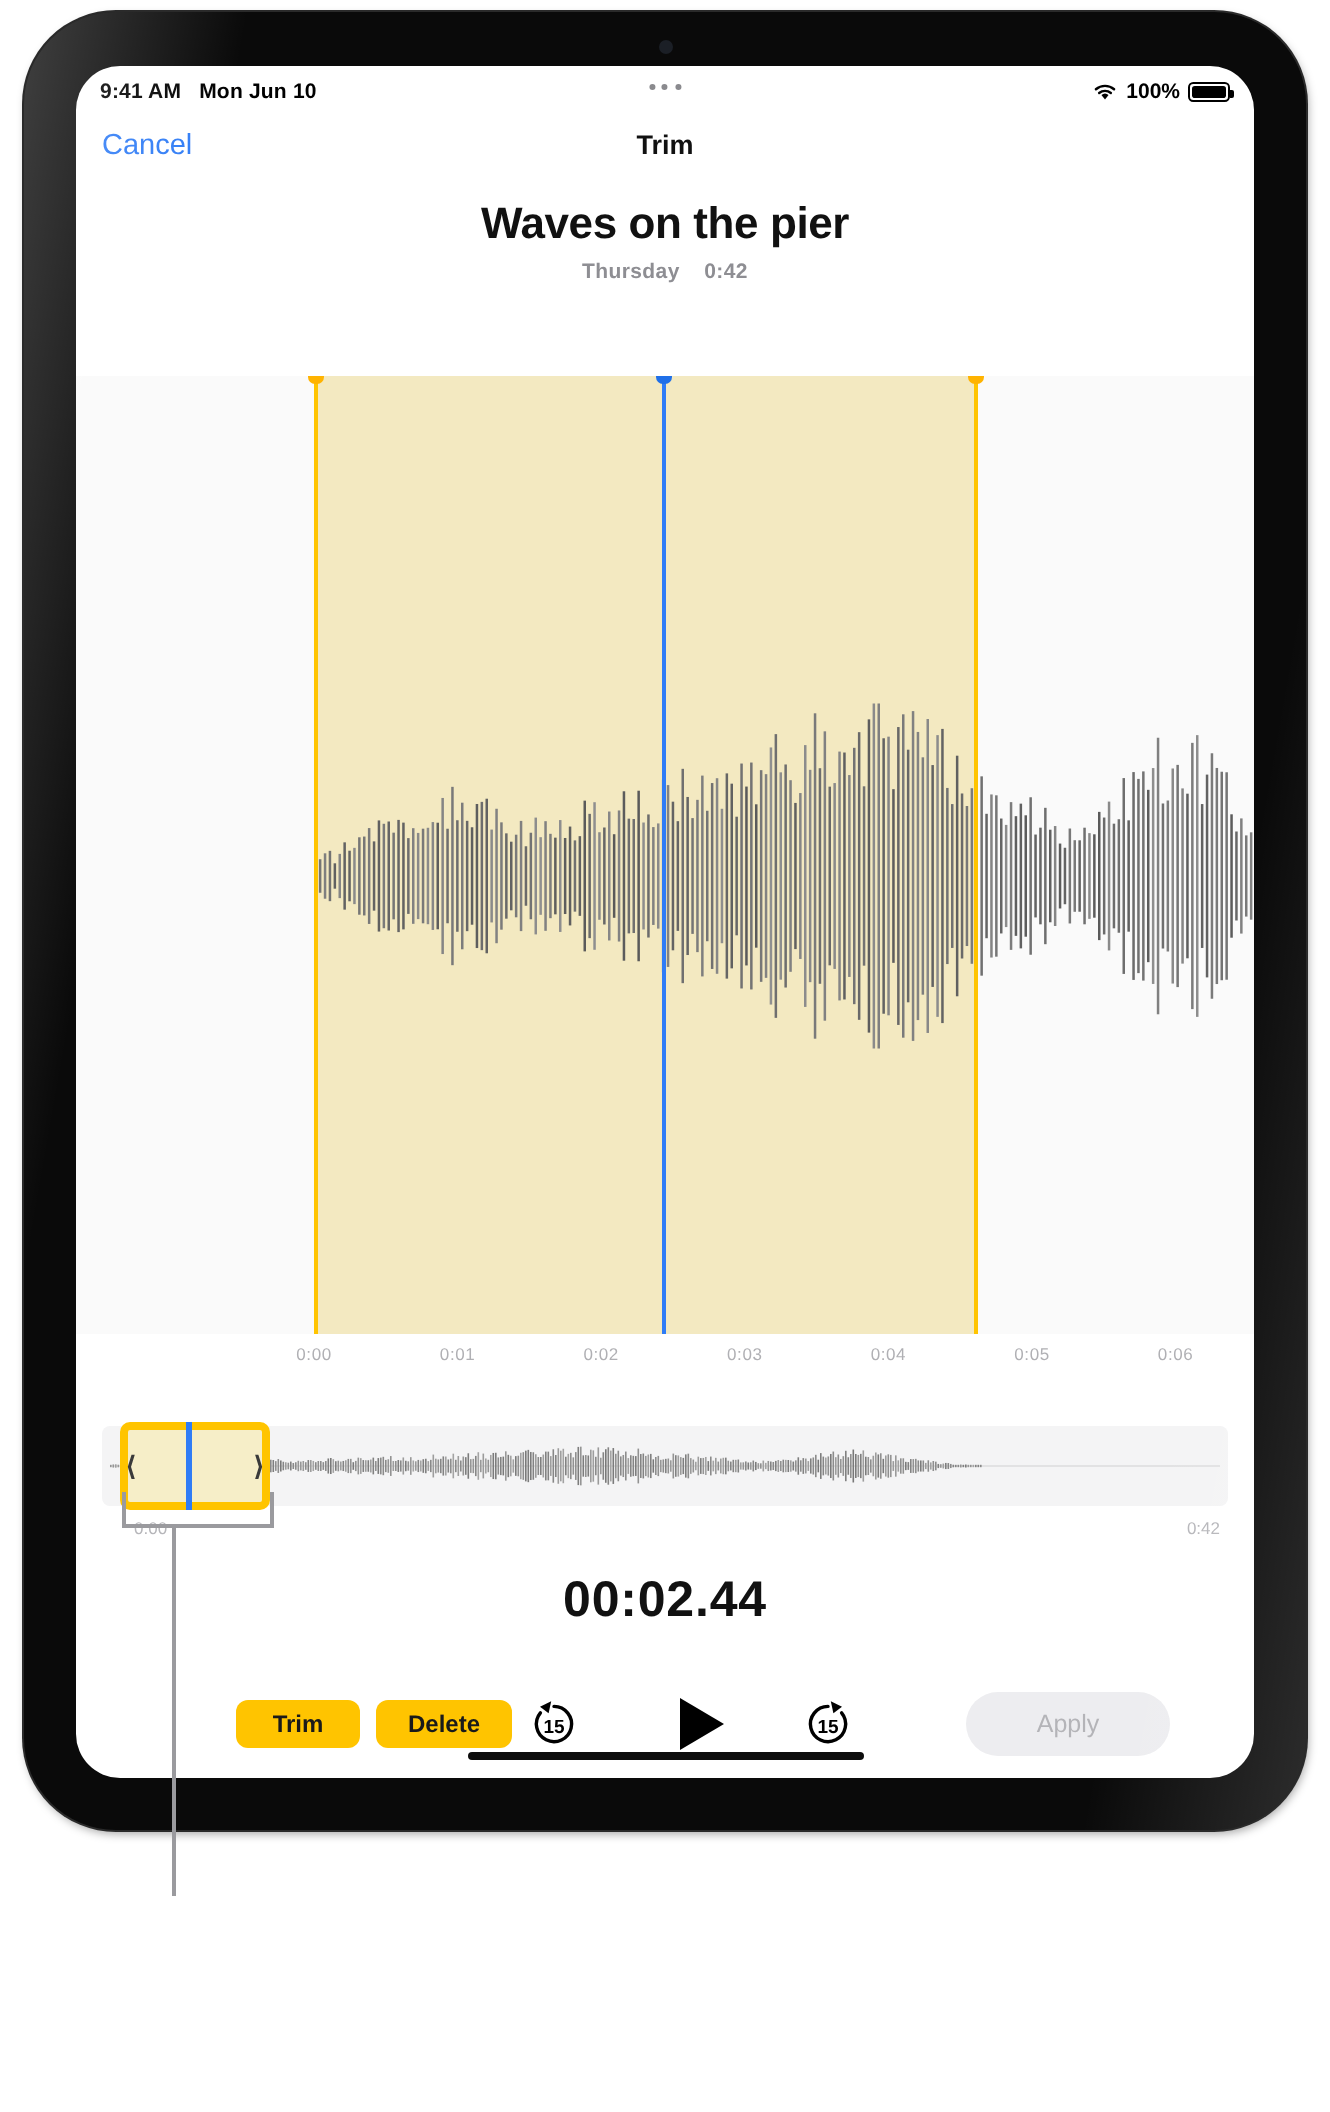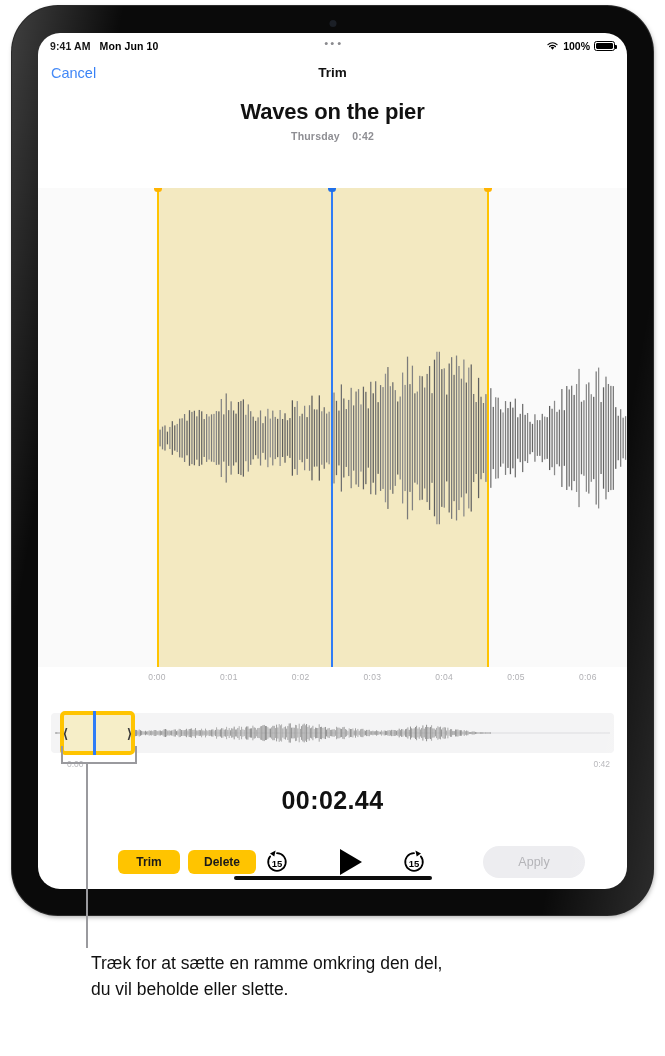--- a/index.html
+++ b/index.html
@@ -793,15 +793,14 @@
         <div class="btn-apply">Apply</div>
       </div>
 
       <div class="home-ind"></div>
     </div>
     <div class="device-inner-sheen"></div>
   </div>
 
   <div class="callout-bracket"></div>
   <div class="callout-line"></div>
-  <div class="caption">Træk for at sætte en ramme omkring den del, du vil beholde eller slette.</div>
 
 </div>
 
 </body></html>

